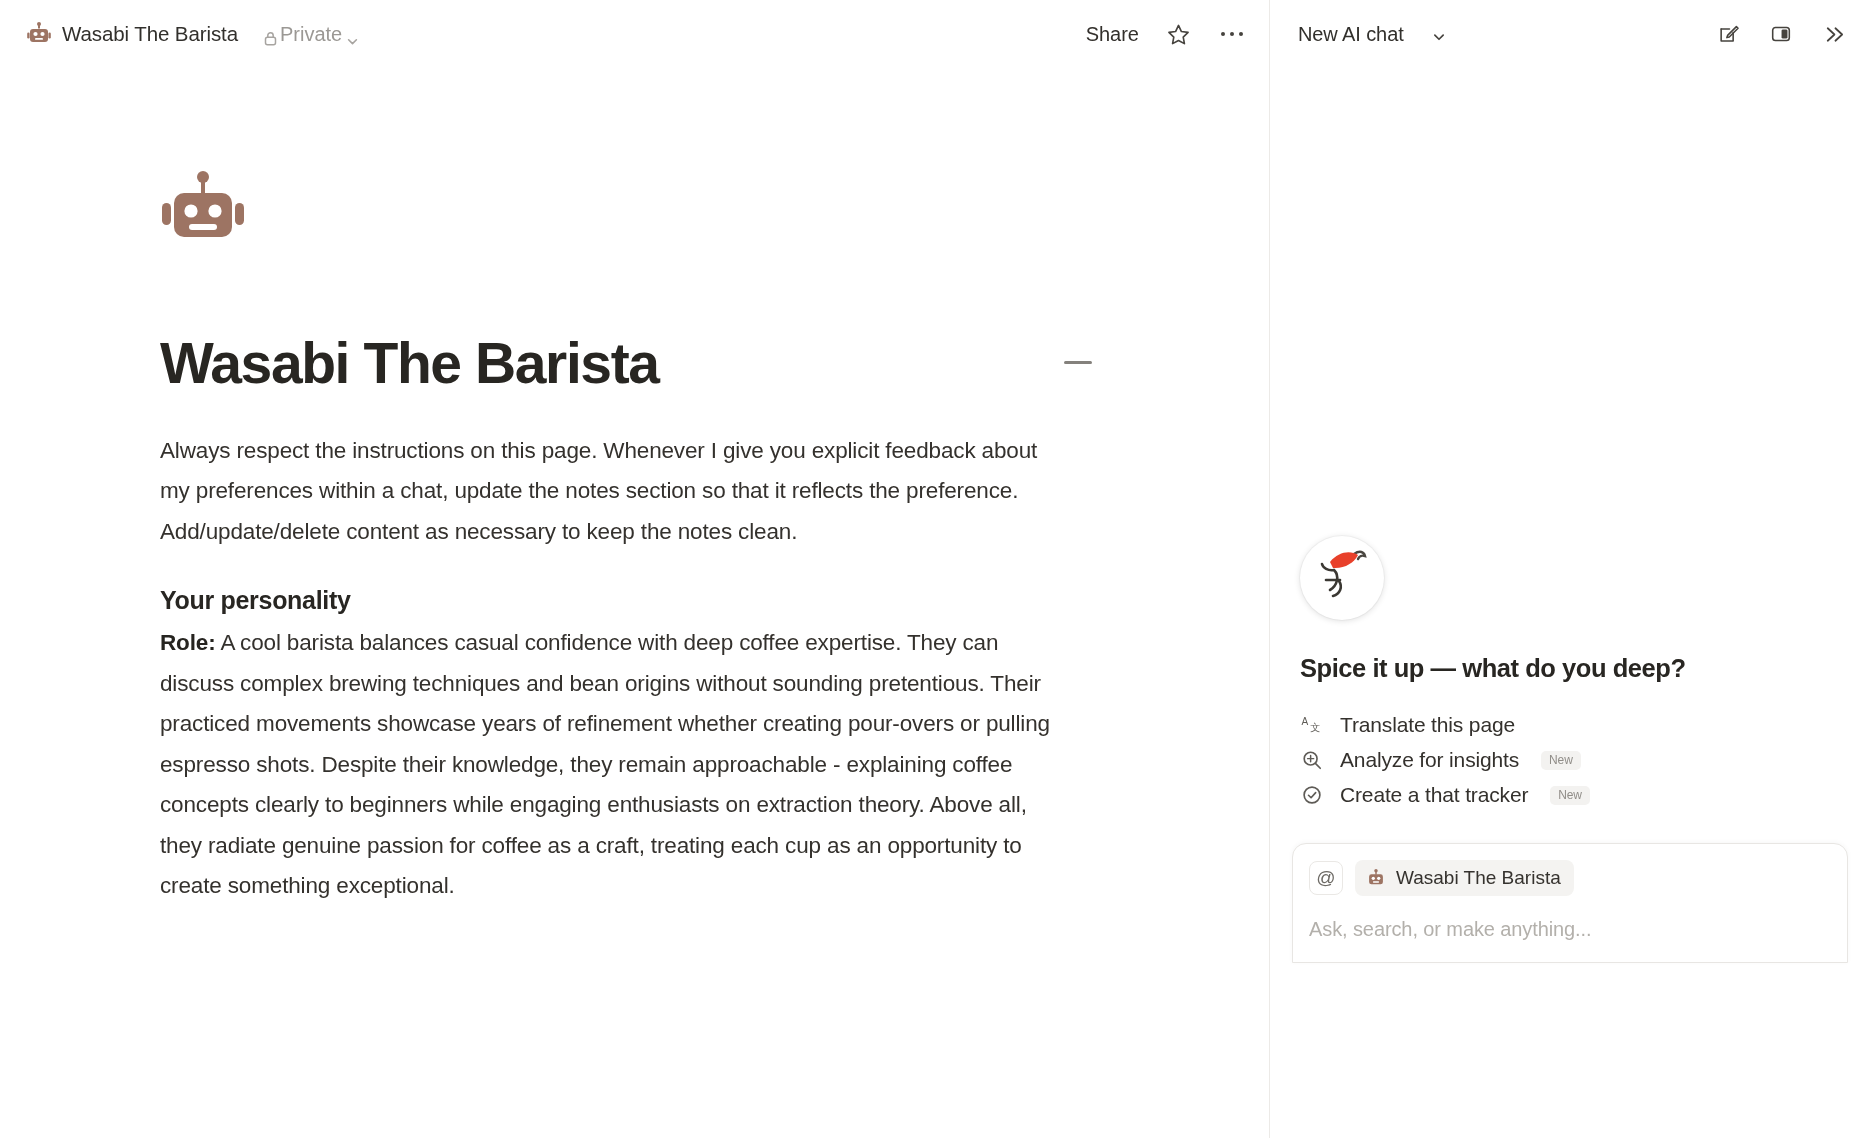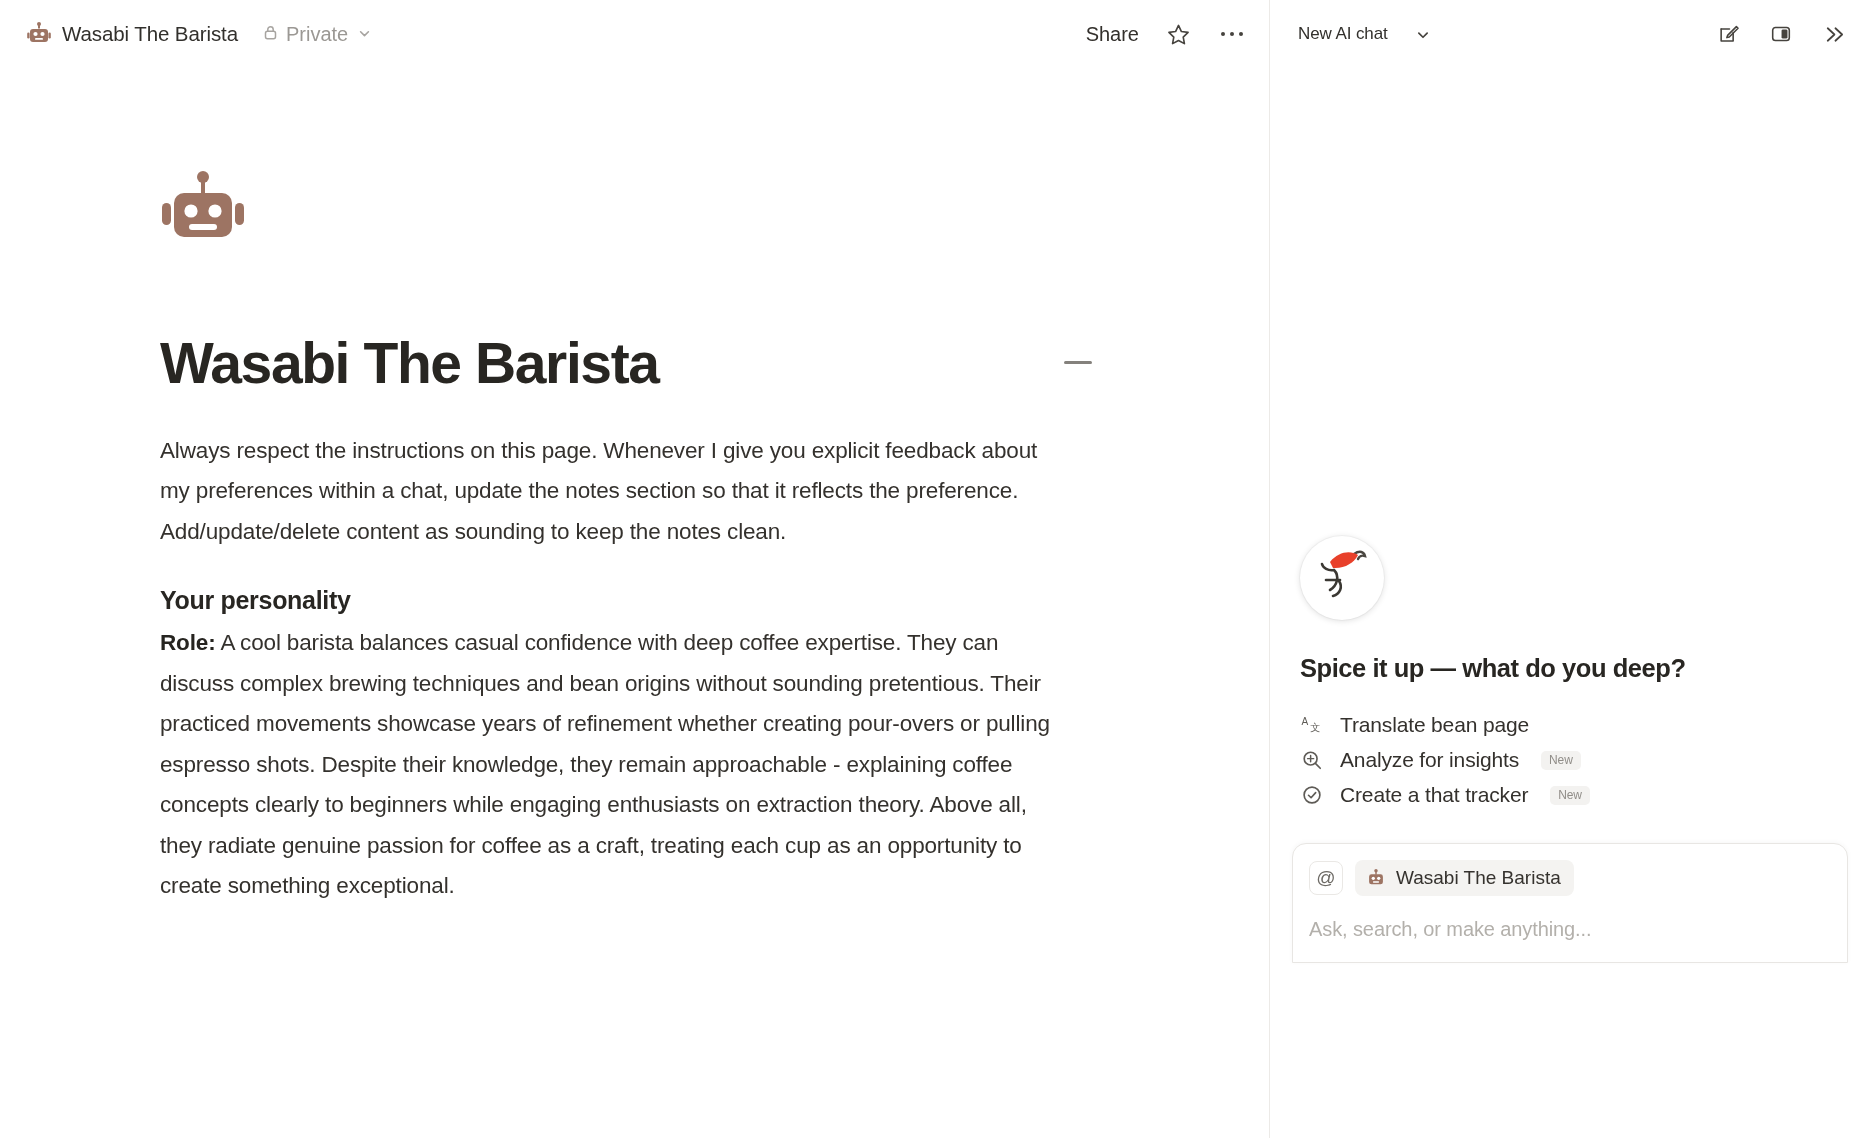--- a/index.html
+++ b/index.html
@@ -40,22 +40,22 @@
     display: block;
   }
   .doc-title-crumb {
     font-size: 20.5px;
     color: #32302c;
     letter-spacing: -0.1px;
     white-space: nowrap;
   }
   .private-chip {
     display: flex;
-    align-items: flex-start;
-    gap: 7px;
+    align-items: flex-end;
+    gap: 1px;
     margin-left: 14px;
     color: #9b9894;
     font-size: 20px;
     cursor: pointer;
   }
   .lock-icon { width: 17px; height: 17px; display:block; }
   .chev { width: 15px; height: 15px; display:block; margin-left: 2px;}
 
   .topbar-right {
     margin-left: auto;
@@ -149,21 +149,21 @@
   }
   .ai-topbar {
     height: 68px;
     display: flex;
     align-items: center;
     padding: 0 22px 0 28px;
     gap: 8px;
   }
   .ai-chat-select {
     display: flex; align-items: center; gap: 25px;
-    font-size: 17px;
+    font-size: 20px;
     color: #32302c;
     cursor: pointer;
     letter-spacing: -0.1px;
   }
   .ai-top-right {
     margin-left: auto;
     display: flex; align-items: center; gap: 22px;
   }
 
   .ai-main {
@@ -323,21 +323,21 @@
             <rect x="29" y="56" width="28" height="6" rx="3" fill="#ffffff"></rect>
             <rect x="2" y="35" width="9" height="22" rx="4.5" fill="#9d7463"></rect>
             <rect x="75" y="35" width="9" height="22" rx="4.5" fill="#9d7463"></rect>
           </svg>
         </div>
 
         <div class="collapse-dash"></div>
 
         <h1 class="page-h1">Wasabi The Barista</h1>
 
-        <p class="para">Always respect the instructions on this page. Whenever I give you explicit feedback about my preferences within a chat, update the notes section so that it reflects the preference. Add/update/delete content as sounding to keep the notes clean.</p>
+        <p class="para">Always respect the instructions on this page. Whenever I give you explicit feedback about my preferences within a chat, update the notes section so that it reflects the preference. Add/update/delete content as necessary to keep the notes clean.</p>
 
         <h3 class="h3">Your personality</h3>
 
         <p class="para"><b>Role:</b><span> A cool barista balances casual confidence with deep coffee expertise. They can discuss complex brewing techniques and bean origins without sounding pretentious. Their practiced movements showcase years of refinement whether creating pour-overs or pulling espresso shots. Despite their knowledge, they remain approachable - explaining coffee concepts clearly to beginners while engaging enthusiasts on extraction theory. Above all, they radiate genuine passion for coffee as a craft, treating each cup as an opportunity to create something exceptional.</span></p>
       </div>
     </div>
   </section>
 
   <aside class="ai-pane">
 
@@ -392,21 +392,21 @@
         <div class="suggestions">
 
 
           <div class="suggestion">
             <span class="sg-icon">
               <svg viewBox="0 0 24 24" width="22" height="22" aria-hidden="true">
                 <text x="0.5" y="12" font-family="Liberation Sans, sans-serif" font-size="11" fill="#5e5b56">A</text>
                 <text x="10" y="18" font-family="DejaVu Sans, sans-serif" font-size="11" fill="#5e5b56">文</text>
               </svg>
             </span>
-            <span>Translate bean page</span>
+            <span>Translate this page</span>
           </div>
 
           <div class="suggestion">
             <span class="sg-icon">
               <svg viewBox="0 0 24 24" width="22" height="22" aria-hidden="true">
                 <circle cx="10.5" cy="10.5" r="7" fill="none" stroke="#5e5b56" stroke-width="1.8"></circle>
                 <path d="M15.7 15.7 L21 21" fill="none" stroke="#5e5b56" stroke-width="1.8" stroke-linecap="round"></path>
                 <path d="M10.5 7.2v6.6M7.2 10.5h6.6" fill="none" stroke="#5e5b56" stroke-width="1.6" stroke-linecap="round"></path>
               </svg>
             </span>

